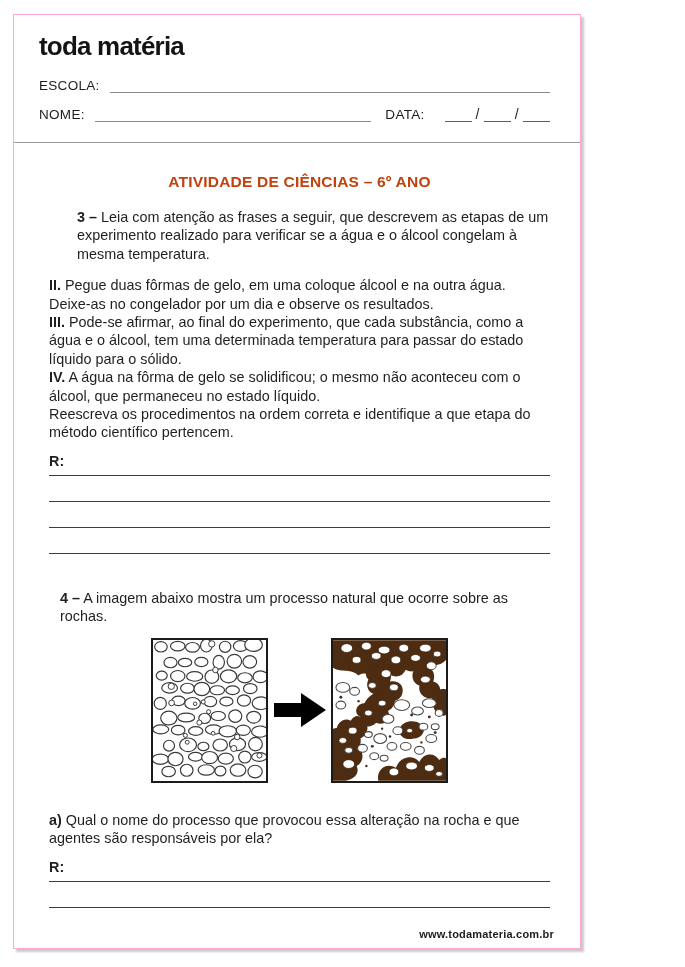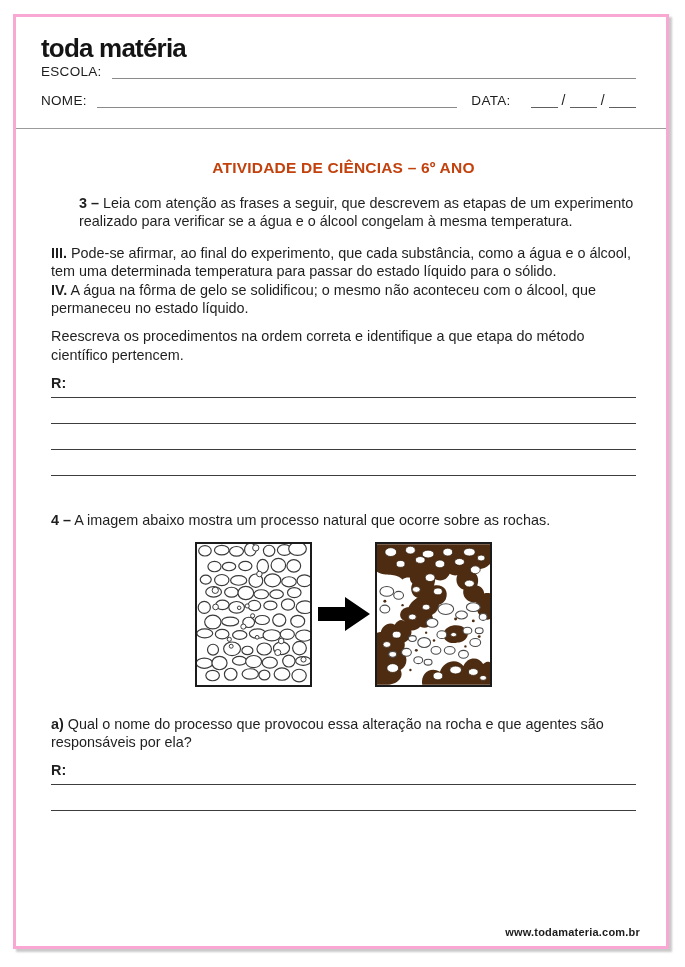--- a/index.html
+++ b/index.html
@@ -2,49 +2,49 @@
 <html style="--rock-brown: #4e2c12;"><head>
 <meta charset="utf-8">
 <style>
   html,body { margin:0; padding:0; background:#ffffff; }
   body {
     width:685px; height:967px; position:relative;
     font-family:"Liberation Sans", sans-serif;
     -webkit-font-smoothing:antialiased;
   }
   .page {
-    position:absolute; left:13px; top:14px; width:656px; height:935px;
-    background:#fff; border:3px solid #f9a8d4; box-sizing:border-box;
+    position:absolute; left:13px; top:14px; width:568px; height:935px;
+    background:#fff; border:1px solid #f9a8d4; box-sizing:border-box;
     box-shadow:3px 3px 2px #c9c9c9;
   }
   header { padding:16px 30px 0 25px; }
   .logo { font-size:26px; font-weight:bold; letter-spacing:-0.8px; color:#141414; }
   .field-row { display:flex; align-items:flex-end; font-size:13.5px; letter-spacing:0.3px; color:#1d1d1d; }
-  .escola-row { margin-top:0; }
+  .escola-row { margin-top:16px; }
   .nome-row { margin-top:13px; }
   .blank { border-bottom:1.5px solid #8a8a8a; height:15px; box-sizing:border-box; }
   .grow { flex:1; margin-left:10px; }
   .nome-row .grow { margin-right:14px; }
   .date-label { margin-right:20px; }
   .date-blank { width:27px; border-color:#5f5f5f; }
   .slash { margin:0 4px; font-size:14px; color:#1d1d1d; }
   .divider { margin-top:20px; border-top:1px solid #9b9b9b; height:0; }
 
   .content { padding:0 30px 0 35px; color:#1f1f1f; }
   .title { font-size:15.5px; font-weight:bold; text-align:center; margin:30px 0 0 0; letter-spacing:0.2px; color:#c2410c; }
   .para { font-size:14.4px; line-height:18.4px; margin:0; }
   .para b { font-weight:bold; }
   .q-intro { margin-top:17px;margin-left:28px; }
   .items { margin-top:13px; }
-  .instruction { margin-top:10px; }
+  .instruction { margin-top:0; }
   .answer-block { margin-top:10px; }
   .r-label { font-weight:bold; font-size:14.4px; line-height:18px; }
   .answer-line { border-bottom:1.5px solid #3d3d3d; height:25px; }
   .answer-line.first { height:5px; }
-  .q4 { margin-top:35px; }
+  .q4 { margin-top:35px;margin-left:11px; }
 
   .figure-row { margin-top:12px; display:flex; justify-content:center; align-items:center; }
   .rock-box { width:117px; height:145px; border:2.5px solid #1b1b1b; box-sizing:border-box; background:#fff; overflow:hidden; }
   .rock-box svg { display:block; width:100%; height:100%; }
   .arrow-wrap { width:63px; display:flex; justify-content:center; align-items:center; }
   .qa { margin-top:28px; }
 
   .footer { position:absolute; bottom:8px; right:26px; font-size:11px; font-weight:bold; letter-spacing:0.2px; color:#1c1c1c; }
 
   .brown { fill:var(--rock-brown,#4e2c12); }
@@ -73,20 +73,21 @@
     </div>
   </header>
   <div class="divider"></div>
 
   <main class="content">
     <h1 class="title">ATIVIDADE DE CIÊNCIAS – 6º ANO</h1>
 
     <p class="para q-intro"><b>3 –</b> <span>Leia com atenção as frases a seguir, que descrevem as etapas de um experimento realizado para verificar se a água e o álcool congelam à mesma temperatura.</span></p>
 
     <div class="items">
+      <p class="para"><b>II.</b> <span>Pegue duas fôrmas de gelo, em uma coloque álcool e na outra água. Deixe-as no congelador por um dia e observe os resultados.</span></p>
       <p class="para"><b>III.</b> <span>Pode-se afirmar, ao final do experimento, que cada substância, como a água e o álcool, tem uma determinada temperatura para passar do estado líquido para o sólido.</span></p>
       <p class="para"><b>IV.</b> <span>A água na fôrma de gelo se solidificou; o mesmo não aconteceu com o álcool, que permaneceu no estado líquido.</span></p>
     </div>
 
     <p class="para instruction">Reescreva os procedimentos na ordem correta e identifique a que etapa do método científico pertencem.</p>
 
     <div class="answer-block">
       <div class="r-label">R:</div>
       <div class="answer-line first"></div>
       <div class="answer-line"></div>

